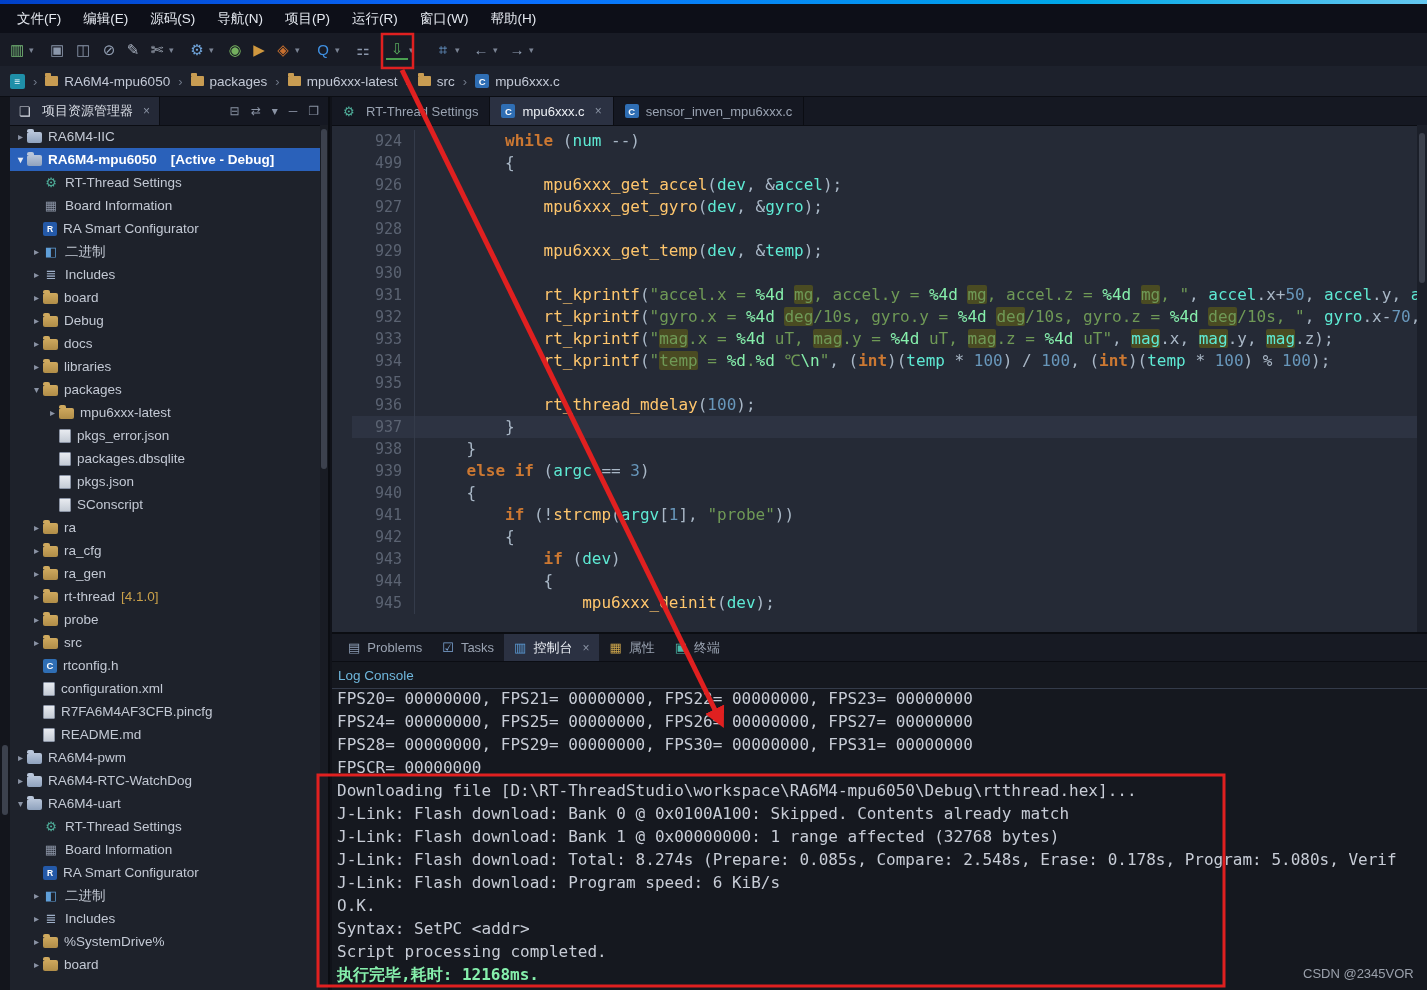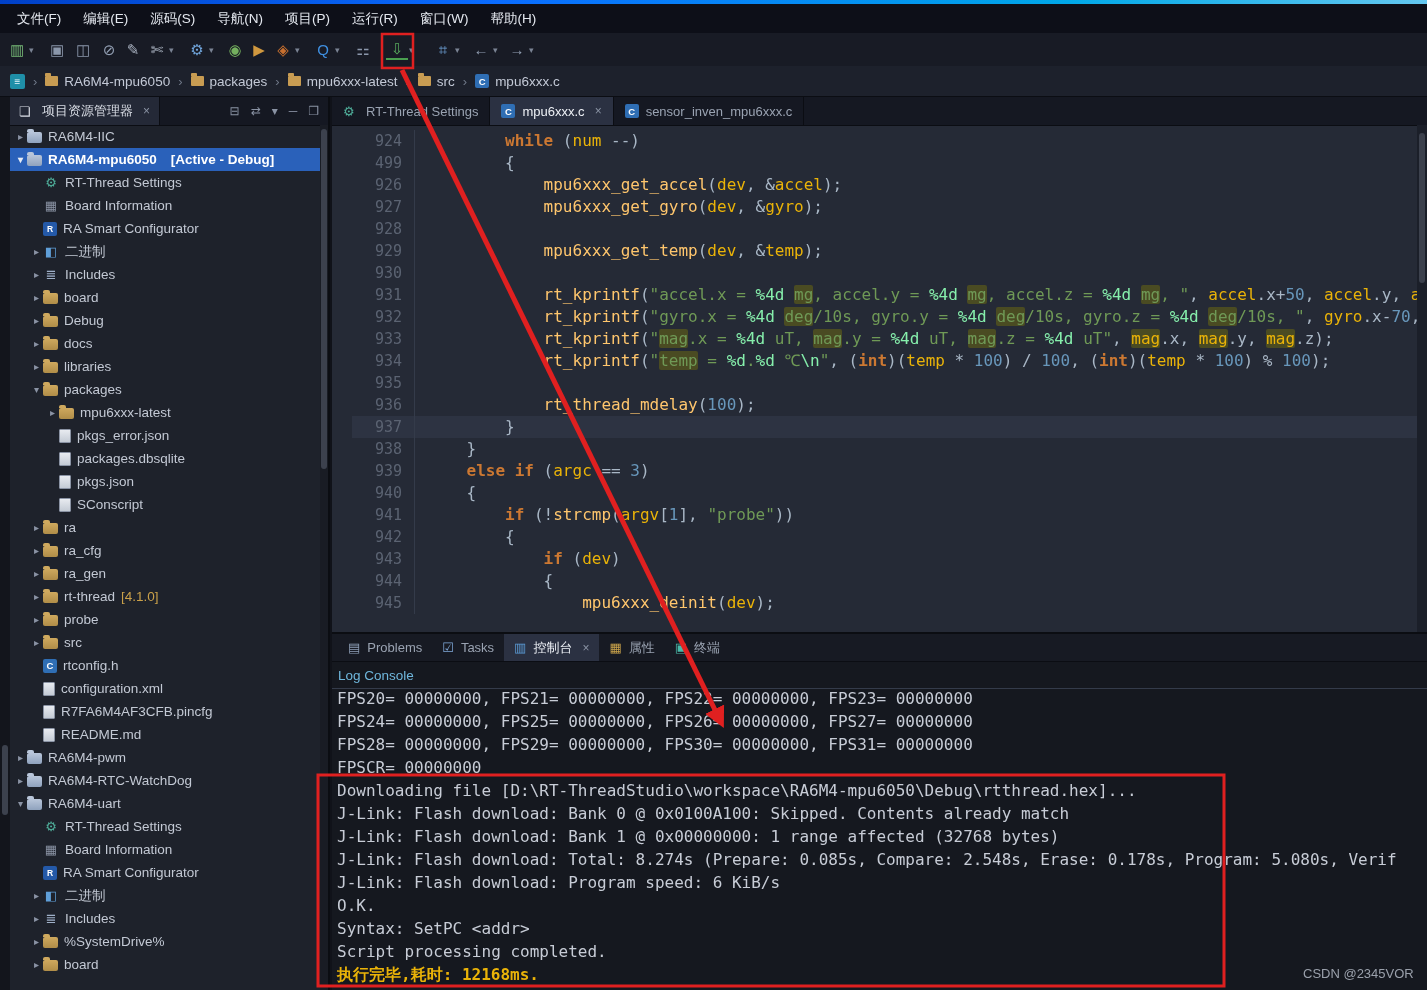--- a/index.html
+++ b/index.html
@@ -67,39 +67,39 @@
   .etab.active{background:#2b3142;color:#eef1f6;}
   .close-x{color:#8a93a4;font-size:12px;margin-left:3px;}
   .code{position:absolute;top:28px;left:0;right:10px;bottom:0;overflow:hidden;
         font-family:"DejaVu Sans Mono",monospace;font-size:16px;line-height:22px;padding-top:5px;margin-left:20px;}
   .code-line{display:flex;height:22px;white-space:pre;}
   .code-line.cur{background:#2d3342;}
   .gutter{width:50px;flex:none;text-align:right;padding-right:12px;color:#5b6372;
           border-right:1px solid #343b4a;font-size:15px;}
   .ctext{padding-left:13px;}
   .tk-p{color:#a9b7c6}.tk-k{color:#cc7832;font-weight:bold}.tk-f{color:#ffc66d}
-  .tk-v{color:#eab308}.tk-s{color:#6f9956}.tk-n{color:#6897bb}.tk-m{color:#86efac}
+  .tk-v{color:#5eead4}.tk-s{color:#6f9956}.tk-n{color:#6897bb}.tk-m{color:#86efac}
   .occ{background:#4a4b22;border-radius:2px;}
   .ed-scroll{position:absolute;right:0;top:125px;width:10px;height:507px;background:#1b1f29;}
   .ed-thumb{position:absolute;left:2px;top:8px;width:6px;height:150px;background:#3c414d;border-radius:3px;}
   
   .console{position:absolute;left:332px;top:632px;right:0;bottom:0;background:#15181f;
            border-top:2px solid #0b0d12;box-sizing:border-box;}
   .ctabs{height:27px;background:#171a23;display:flex;align-items:center;
          border-bottom:1px solid #0b0d13;padding-left:6px;}
   .ctab{display:flex;align-items:center;gap:7px;padding:0 10px;height:100%;font-size:13px;color:#9aa3b2;}
   .ctab.active{background:#2b3142;color:#eef1f6;}
   .cicon{font-size:13px;}
   .log-bar{height:26px;display:flex;align-items:center;padding-left:6px;
            border-bottom:1px solid #343b4a;color:#6fb7dd;font-size:13.5px;}
   .cbody{position:absolute;top:53px;left:0;right:0;bottom:0;overflow:hidden;padding-left:5px;
          font-family:"DejaVu Sans Mono",monospace;font-size:16px;line-height:23px;
          white-space:pre;color:#c7ccd6;}
   .cline{height:23px;}
-  .cline.bold{font-weight:bold;color:#eab308;}
+  .cline.bold{font-weight:bold;color:#86efac;}
   
   .overlay{position:absolute;left:0;top:0;z-index:60;pointer-events:none;}
   .watermark{position:absolute;left:1303px;top:966px;z-index:40;color:#9aa0ab;font-size:13px;}
 </style>
 </head>
 <body>
 
 <div class="accent"></div>
 <div class="menubar">
     <div class="menu-item">文件(F)</div>

